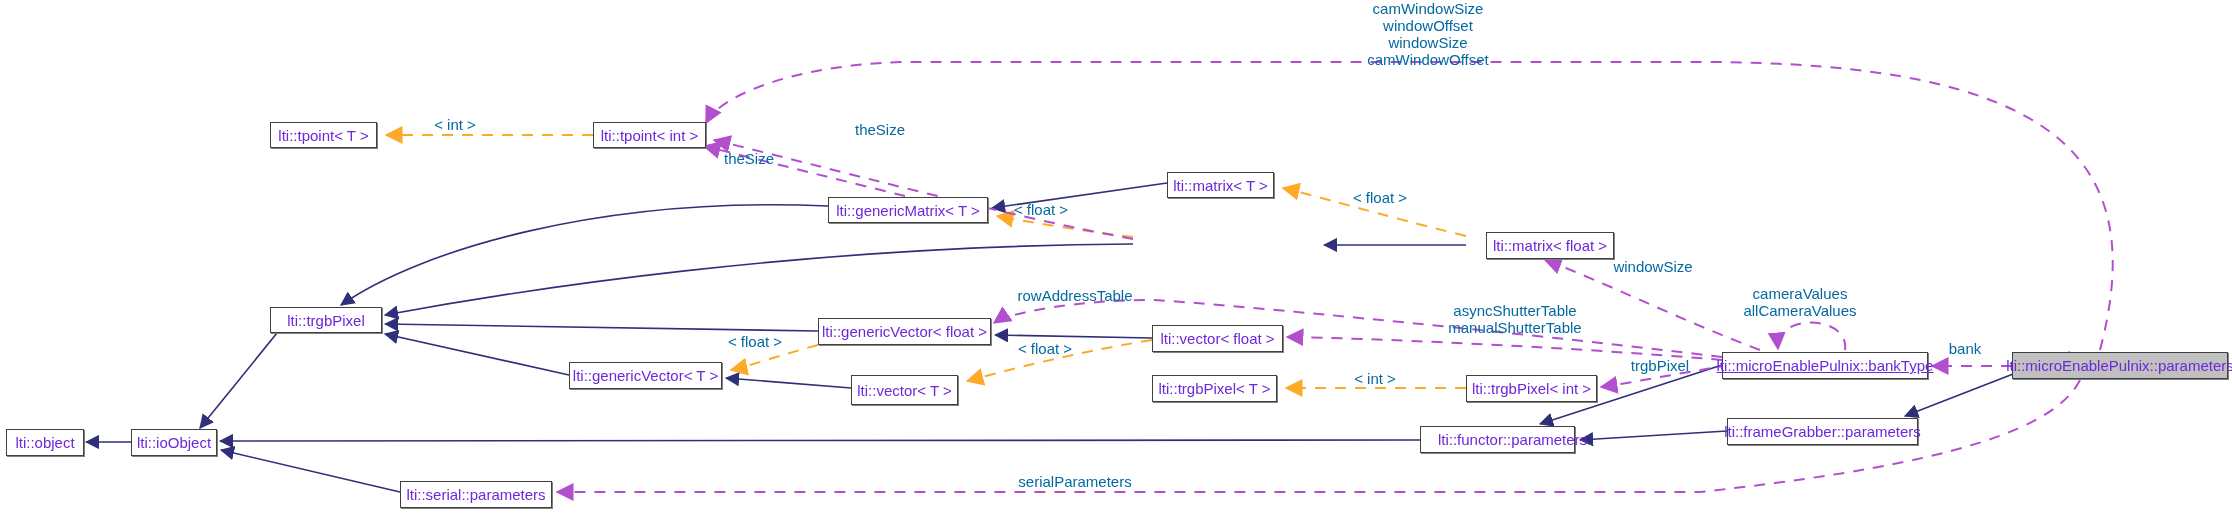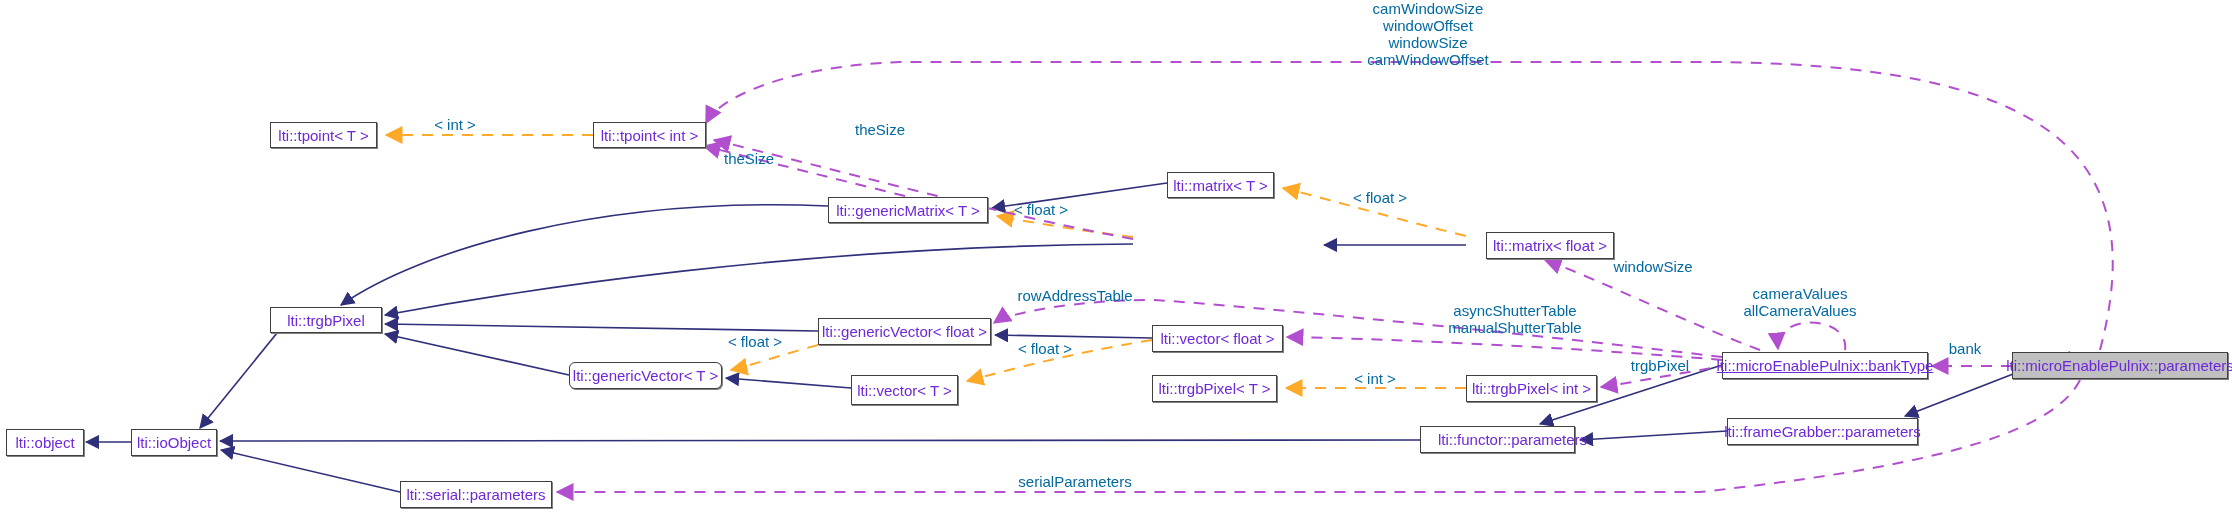--- a/index.html
+++ b/index.html
@@ -120,21 +120,21 @@
     </div>
     <div class="node" style="left: 270px; top: 307px; width: 112px; height: 26px;">
       <span>lti::trgbPixel</span>
     </div>
     <div class="node" style="left: 818px; top: 318px; width: 173px; height: 27px;">
       <span>lti::genericVector&lt; float &gt;</span>
     </div>
     <div class="node" style="left: 1152px; top: 325px; width: 131px; height: 27px;">
       <span>lti::vector&lt; float &gt;</span>
     </div>
-    <div class="node" style="left: 569px; top: 362px; width: 153px; height: 27px; border-radius: 6px;">
+    <div class="node" style="left: 569px; top: 362px; width: 153px; height: 27px;">
       <span>lti::genericVector&lt; T &gt;</span>
     </div>
     <div class="node" style="left: 851px; top: 375px; width: 107px; height: 30px;">
       <span>lti::vector&lt; T &gt;</span>
     </div>
     <div class="node" style="left: 1152px; top: 375px; width: 125px; height: 27px;">
       <span>lti::trgbPixel&lt; T &gt;</span>
     </div>
     <div class="node" style="left: 1466px; top: 375px; width: 131px; height: 27px;">
       <span>lti::trgbPixel&lt; int &gt;</span>

